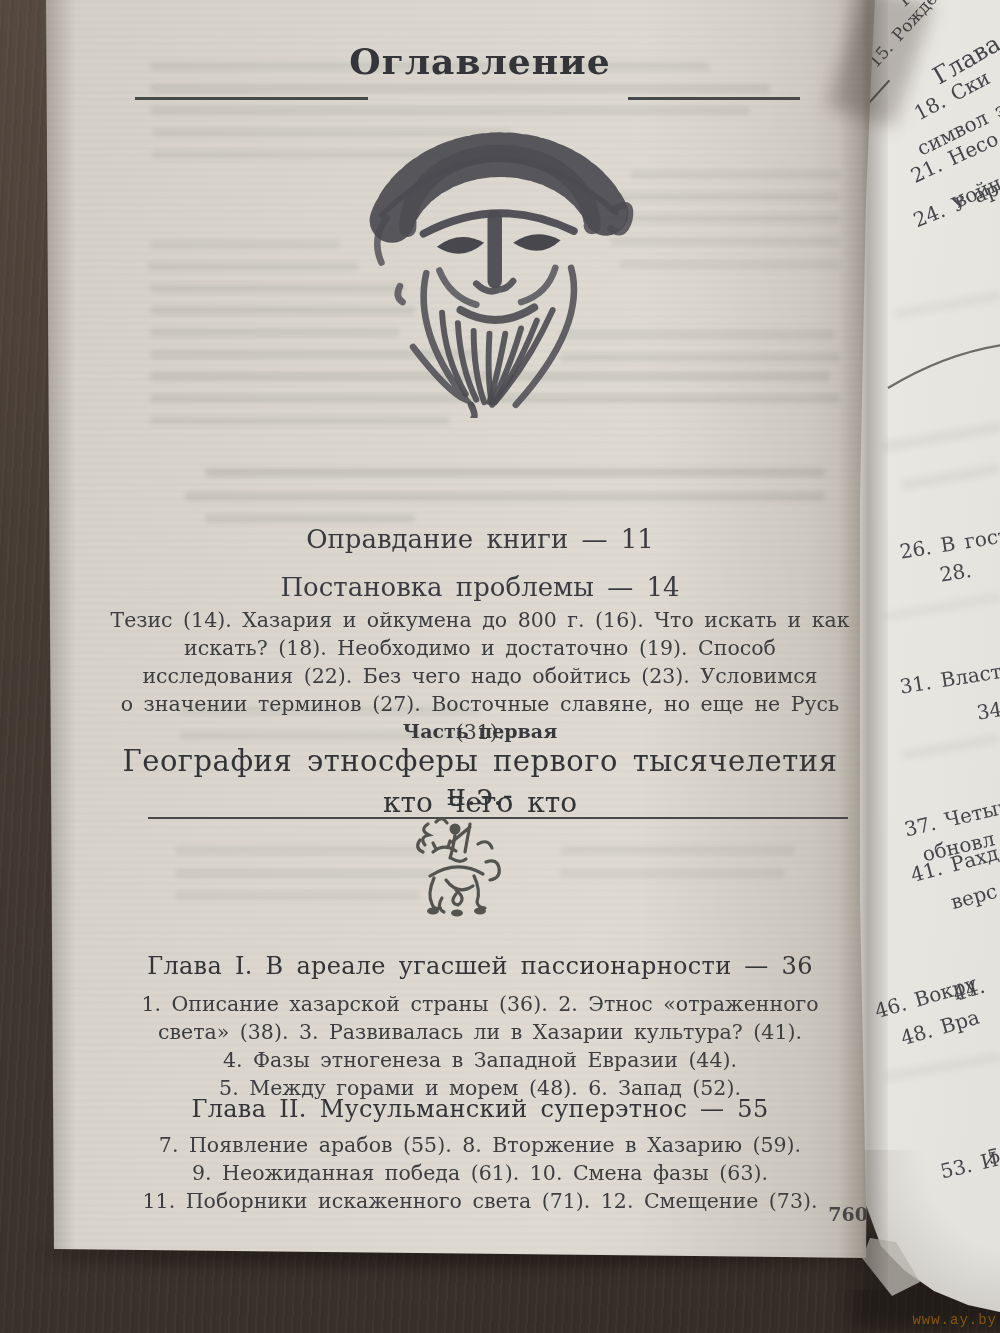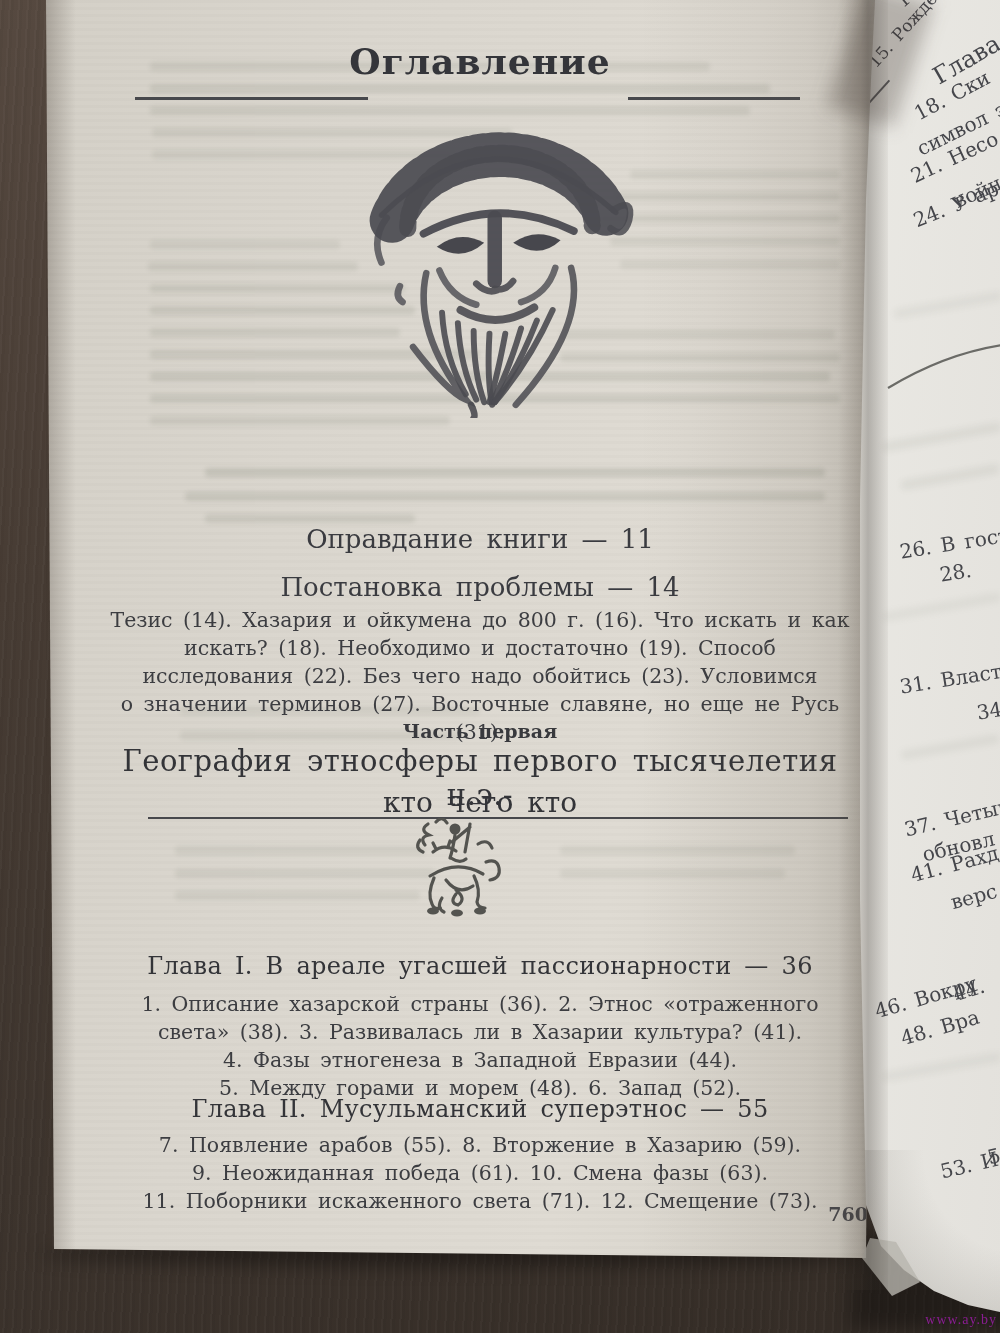--- a/index.html
+++ b/index.html
@@ -69,22 +69,22 @@
   .chap-head{font-size:24px;word-spacing:5px;letter-spacing:0.3px;color:#333438;}
   .pageno{top:1203px;font-size:19px;font-weight:bold;color:#46474c;text-align:right;}
   
   .ghost{position:absolute;height:9px;border-radius:4px;background:#6f7566;filter:blur(2px);}
   .ghost-r{position:absolute;height:10px;border-radius:5px;background:#7a7f72;filter:blur(3px);transform:rotate(-10deg);}
   
   .rp-frag{position:absolute;font-family:"DejaVu Serif","Liberation Serif",serif;color:#45464b;
     white-space:nowrap;transform-origin:left top;font-size:20px;word-spacing:3px;}
   
   .watermark{
-    position:absolute;right:3px;bottom:5px;font-family:Liberation Serif, serif;
-    font-size:14px;letter-spacing:1px;color:#a21caf;opacity:0.8;
+    position:absolute;right:3px;bottom:5px;font-family:Liberation Mono, monospace;
+    font-size:14px;letter-spacing:1px;color:#a16207;opacity:0.8;
   }
   svg{display:block;}
 </style>
 </head>
 <body>
 
 <div class="wood-grain"></div>
 <div class="book-shadow"></div>
 <div class="corner-shadow"></div>
 

